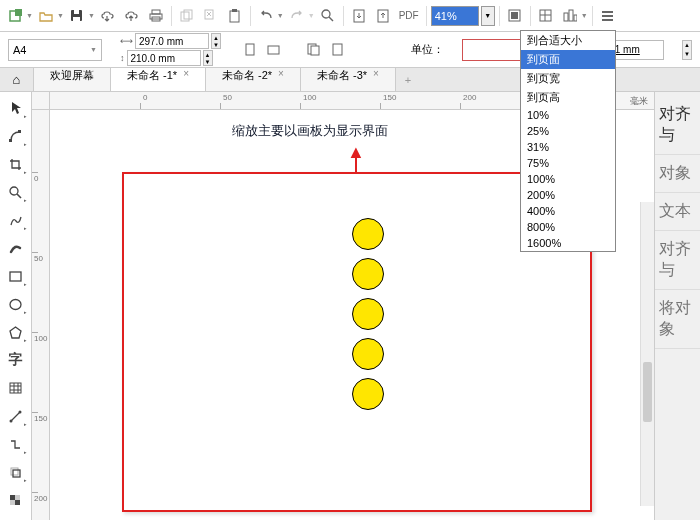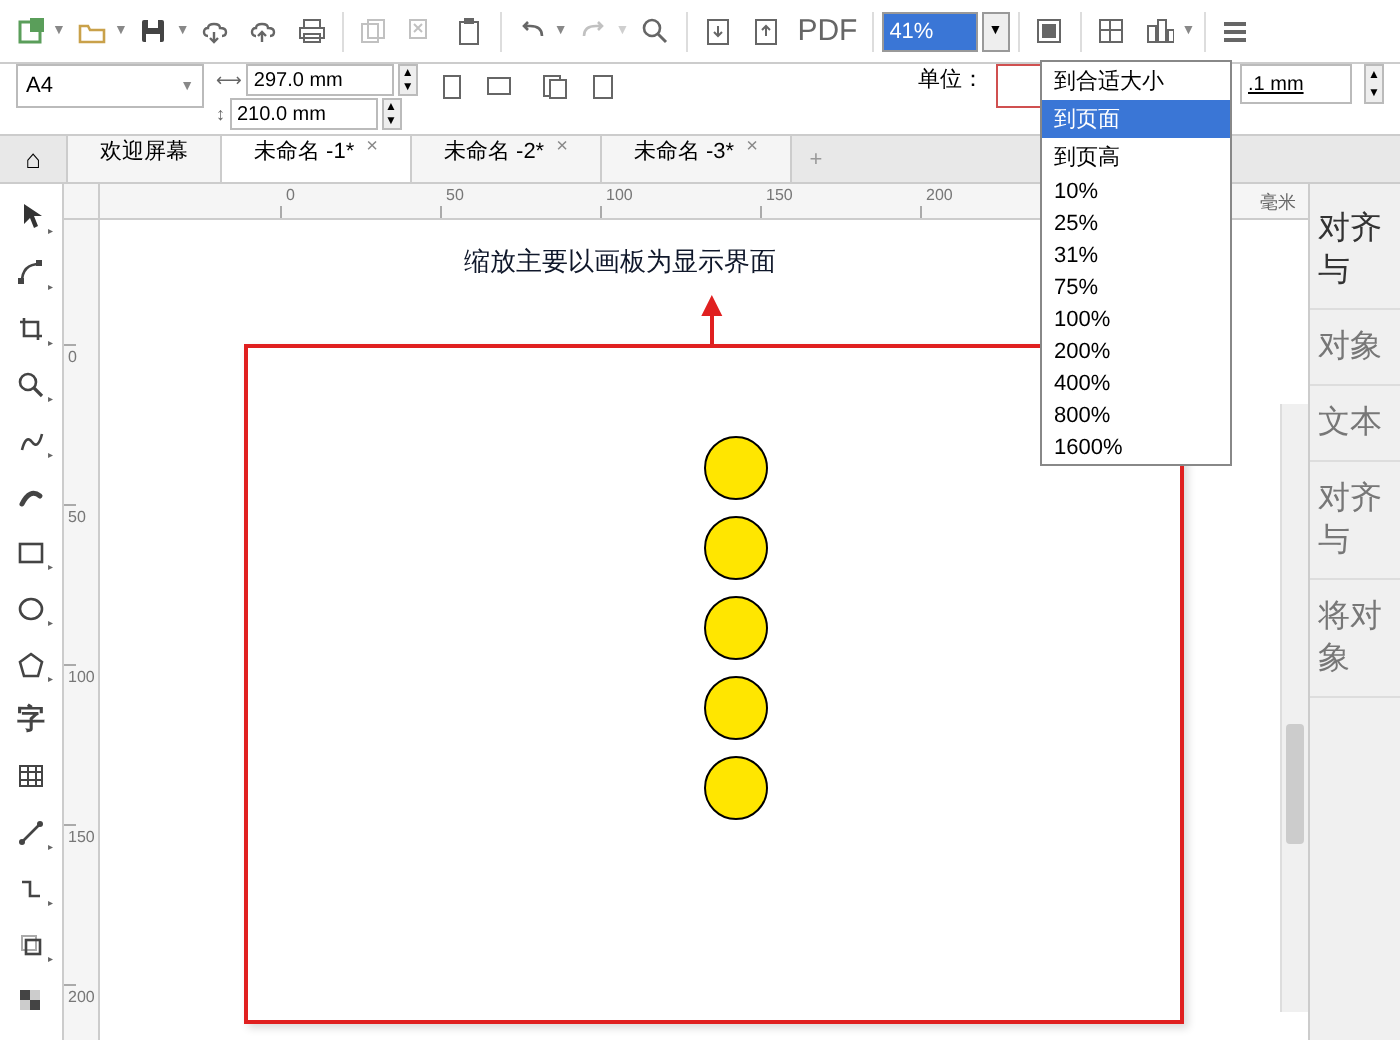--- a/index.html
+++ b/index.html
@@ -1,18 +1,18 @@
 <!DOCTYPE html>
 <html><head>
 <meta charset="utf-8">
 <style>
 * { margin: 0; padding: 0; box-sizing: border-box; font-family: "Microsoft YaHei", sans-serif; }
 body { background: #f0f0f0; width: 700px; height: 520px; overflow: hidden; position: relative; font-size: 11px; }
 .toolbar1 { height: 32px; background: #fff; border-bottom: 1px solid #ccc; display: flex; align-items: center; padding: 0 4px; gap: 2px; }
-.toolbar2 { height: 36px; background: #fff; border-bottom: 1px solid #ccc; display: flex; padding: 0 8px; gap: 6px; }
+.toolbar2 { height: 36px; background: #fff; border-bottom: 1px solid #ccc; display: flex; align-items: center; padding: 0 8px; gap: 18px; }
 .tbtn { width: 22px; height: 22px; display: flex; align-items: center; justify-content: center; color: #555; border-radius: 2px; }
 .sep { width: 1px; height: 20px; background: #ddd; margin: 0 2px; }
 .arrow-down { font-size: 7px; color: #888; margin-left: -2px; }
 .zoom-field { width: 48px; height: 20px; border: 1px solid #999; background: #fff; font-size: 11px; padding: 0 3px; color: #000; display: flex; align-items: center; }
 .zoom-field.sel { background: #3a76d6; color: #fff; }
 .zoom-dd-btn { width: 14px; height: 20px; border: 1px solid #999; background: #eee; display: flex; align-items: center; justify-content: center; font-size: 7px; }
 .dropdown { position: absolute; top: 30px; left: 520px; width: 96px; background: #fff; border: 1px solid #888; z-index: 100; }
 .dd-item { padding: 2px 6px; font-size: 11px; cursor: default; }
 .dd-item.hl { background: #3a76d6; color: #fff; }
 .page-sel { width: 94px; height: 22px; border: 1px solid #bbb; background: #fff; display: flex; align-items: center; padding: 0 4px; font-size: 11px; justify-content: space-between; }
@@ -142,21 +142,21 @@
         <rect x="1" y="1" width="10" height="12" fill="none" stroke="#666"></rect>
         <path d="M6 4 L6 9 M4 7 L6 9 L8 7" fill="none" stroke="#666"></path>
       </svg>
     </div>
   <div class="tbtn">
       <svg width="12" height="14">
         <rect x="1" y="1" width="10" height="12" fill="none" stroke="#666"></rect>
         <path d="M6 9 L6 4 M4 6 L6 4 L8 6" fill="none" stroke="#666"></path>
       </svg>
     </div>
-  <div class="tbtn" style="width:auto;font-size:15px;padding:0 3px;color:#666">PDF</div>
+  <div class="tbtn" style="width:auto;font-size:10px;padding:0 3px;color:#666">PDF</div>
   <div class="sep"></div>
   <div class="zoom-field sel">41%</div>
   <div class="zoom-dd-btn">▼</div>
   <div class="sep"></div>
   <div class="tbtn">
       <svg width="13" height="13">
         <rect x="1" y="1" width="11" height="11" fill="none" stroke="#666"></rect>
         <rect x="3" y="3" width="7" height="7" fill="#666"></rect>
       </svg>
     </div>
@@ -182,20 +182,21 @@
         <rect x="1" y="2" width="11" height="2" fill="#666"></rect>
         <rect x="1" y="6" width="11" height="2" fill="#666"></rect>
         <rect x="1" y="10" width="11" height="2" fill="#666"></rect>
       </svg>
     </div>
 </div>
 
 <div class="dropdown" id="zoom-dd">
     <div class="dd-item">到合适大小</div>
     <div class="dd-item hl">到页面</div>
+    <div class="dd-item">到页宽</div>
     <div class="dd-item">到页高</div>
     <div class="dd-item">10%</div>
     <div class="dd-item">25%</div>
     <div class="dd-item">31%</div>
     <div class="dd-item">75%</div>
     <div class="dd-item">100%</div>
     <div class="dd-item">200%</div>
     <div class="dd-item">400%</div>
     <div class="dd-item">800%</div>
     <div class="dd-item">1600%</div>

